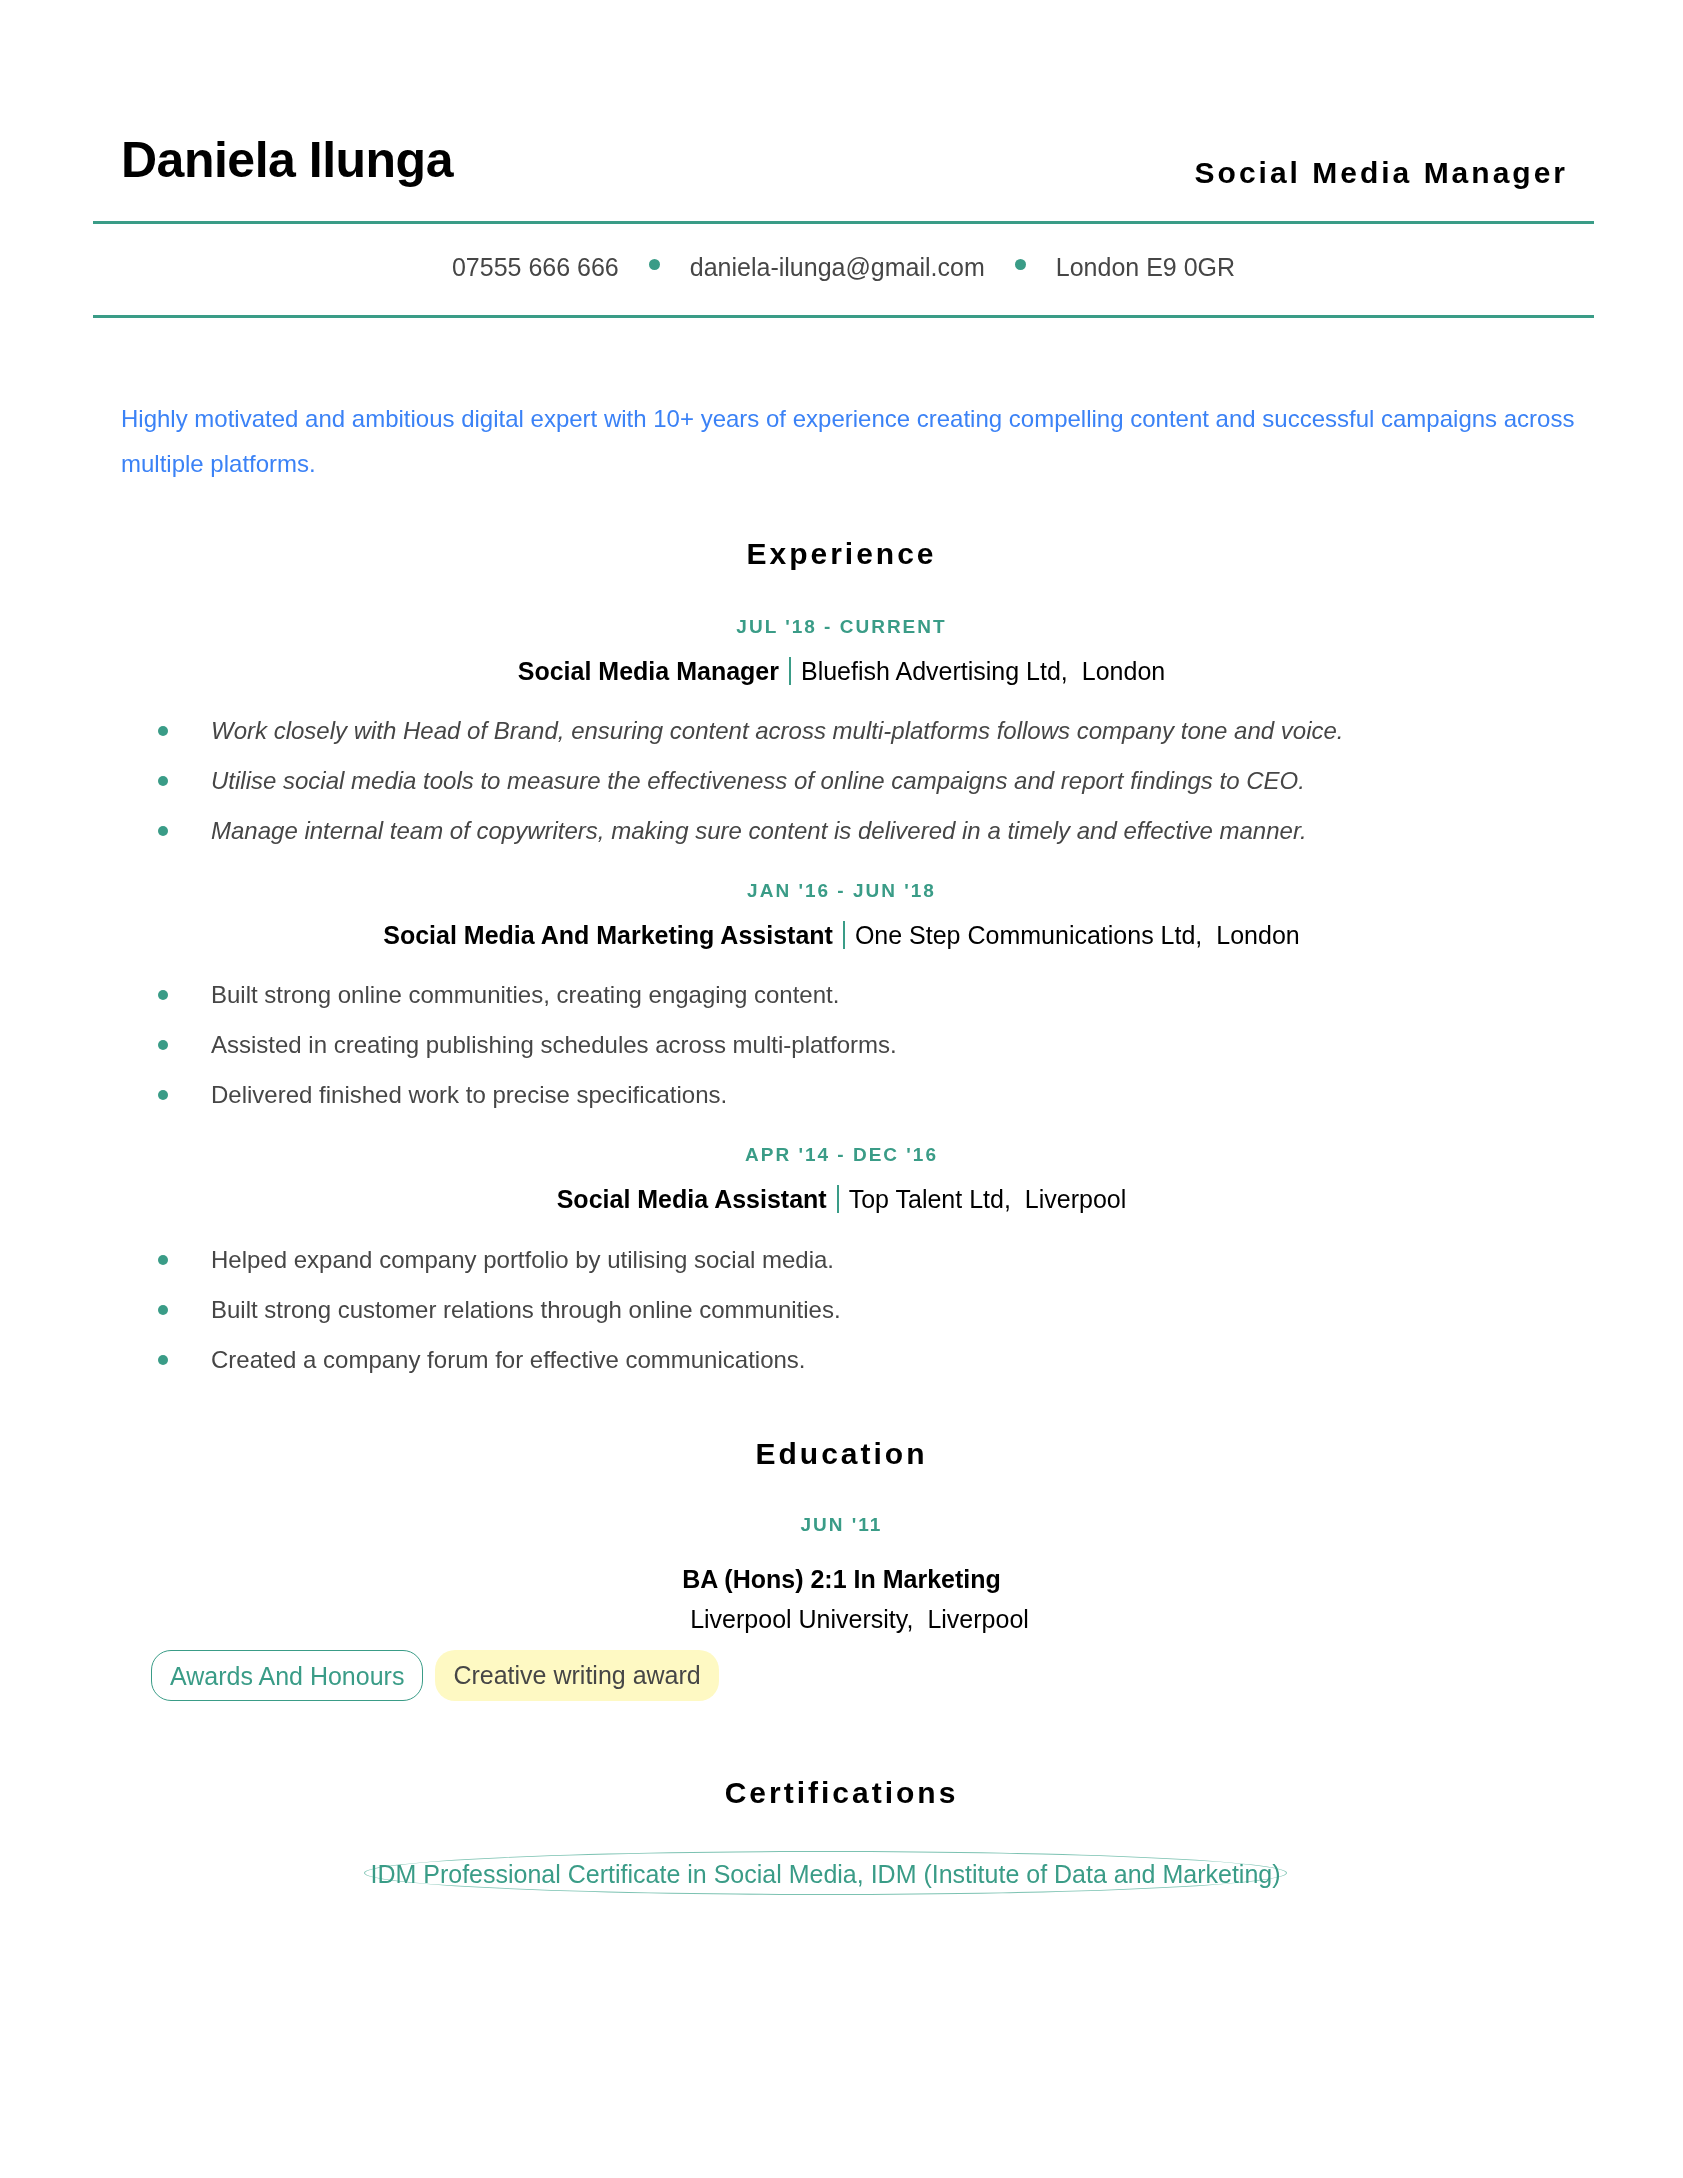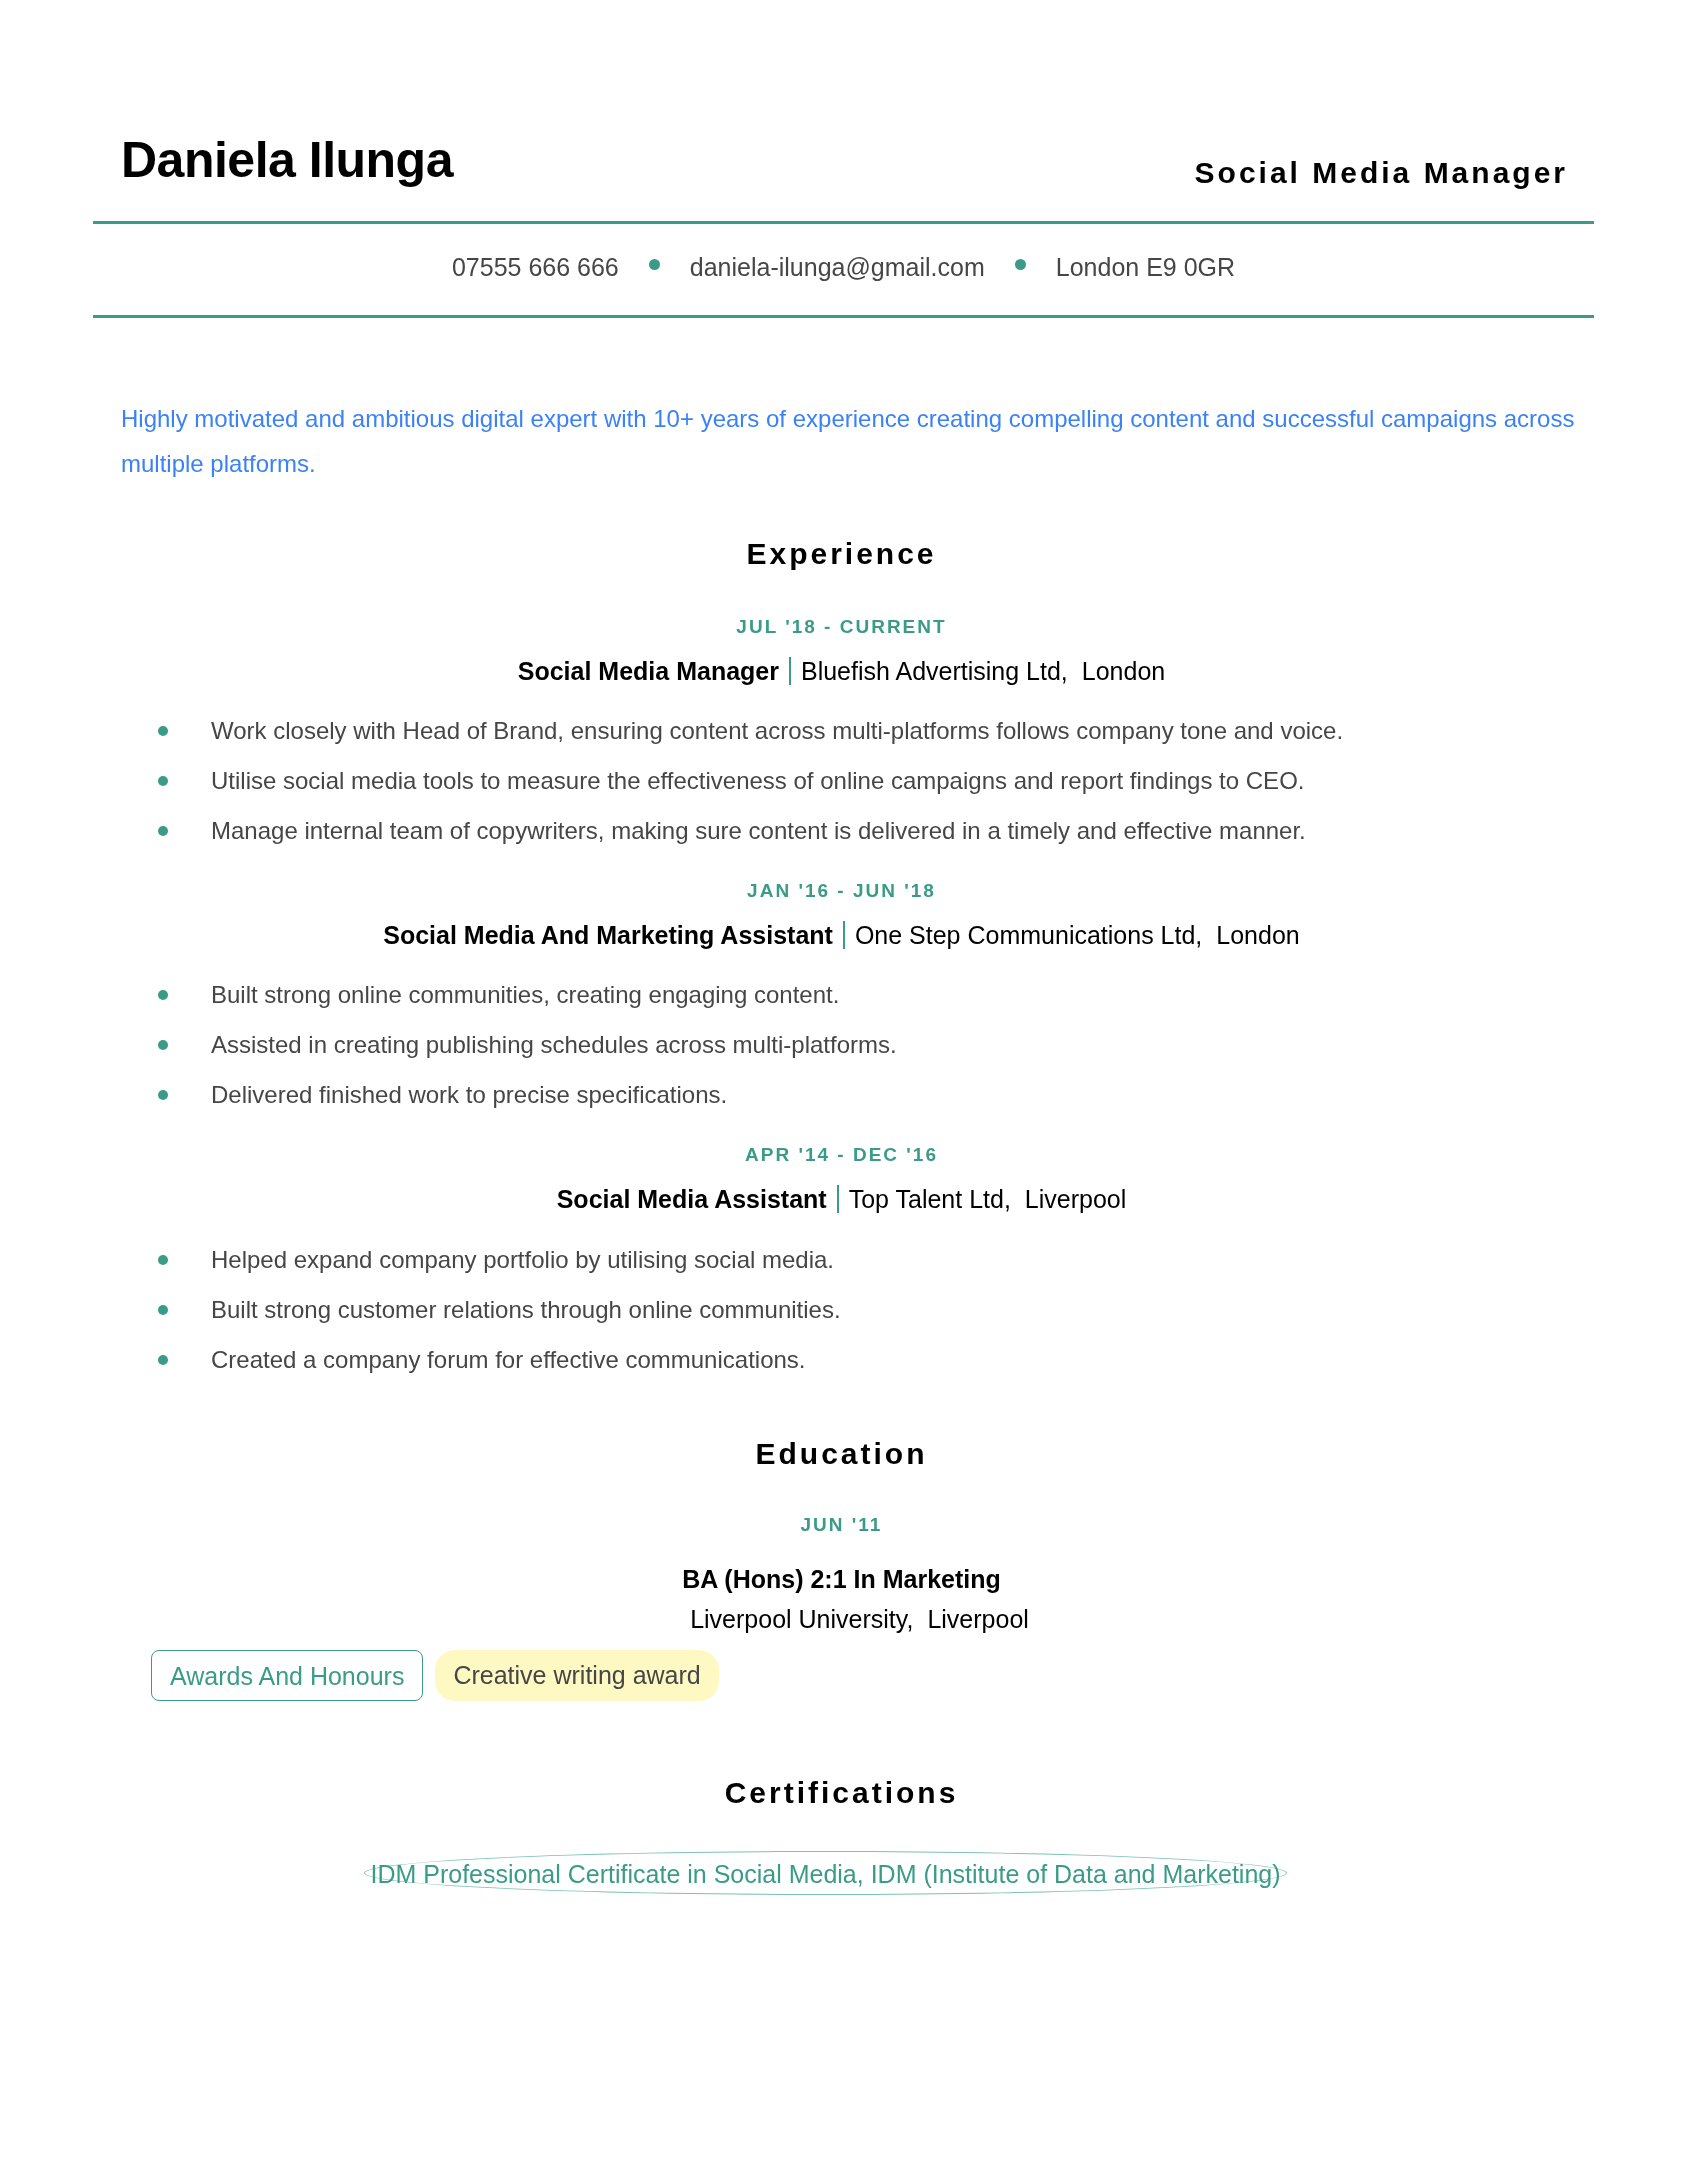--- a/index.html
+++ b/index.html
@@ -164,21 +164,21 @@
     .tags {
       position: absolute;
       left: 151px;
       top: 1650px;
       display: flex;
       gap: 12px;
     }
     .tag-primary {
       border: 1.5px solid #3a9c87;
       color: #3a9c87;
-      border-radius: 8px;
+      border-radius: 20px;
       font-size: 25px;
       padding: 0 18px;
       height: 51px;
       line-height: 51px;
       box-sizing: border-box;
     }
     .tag-secondary {
       background: #fef9c3;
       color: #464646;
       border-radius: 20px;
@@ -224,21 +224,21 @@
   <div class="rule bottom"></div>
 
   <p class="summary">Highly motivated and ambitious digital expert with 10+ years of experience creating compelling content and successful campaigns across multiple platforms.</p>
 
   <h3 class="section-heading" style="top:537px;">Experience</h3>
 
   <div class="date" style="top:616px;">JUL '18 - CURRENT</div>
   <div class="role-line" style="top:657px;">
     <span class="role">Social Media Manager</span><span class="sep"></span><span>Bluefish Advertising Ltd,</span><span class="loc">London</span>
   </div>
-  <ul class="bullets" style="top:706px;">
+  <ul class="bullets" style="top:706px;font-style:italic;">
     <li><span class="bdot"></span><span>Work closely with Head of Brand, ensuring content across multi-platforms follows company tone and voice.</span></li>
     <li><span class="bdot"></span><span>Utilise social media tools to measure the effectiveness of online campaigns and report findings to CEO.</span></li>
     <li><span class="bdot"></span><span>Manage internal team of copywriters, making sure content is delivered in a timely and effective manner.</span></li>
   </ul>
 
   <div class="date" style="top:880px;">JAN '16 - JUN '18</div>
   <div class="role-line" style="top:921px;">
     <span class="role">Social Media And Marketing Assistant</span><span class="sep"></span><span>One Step Communications Ltd,</span><span class="loc">London</span>
   </div>
   <ul class="bullets" style="top:970px;">

